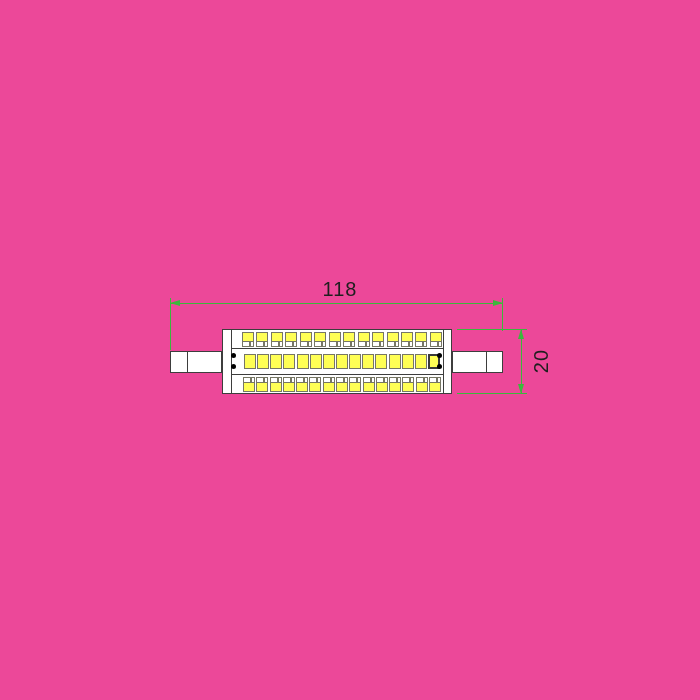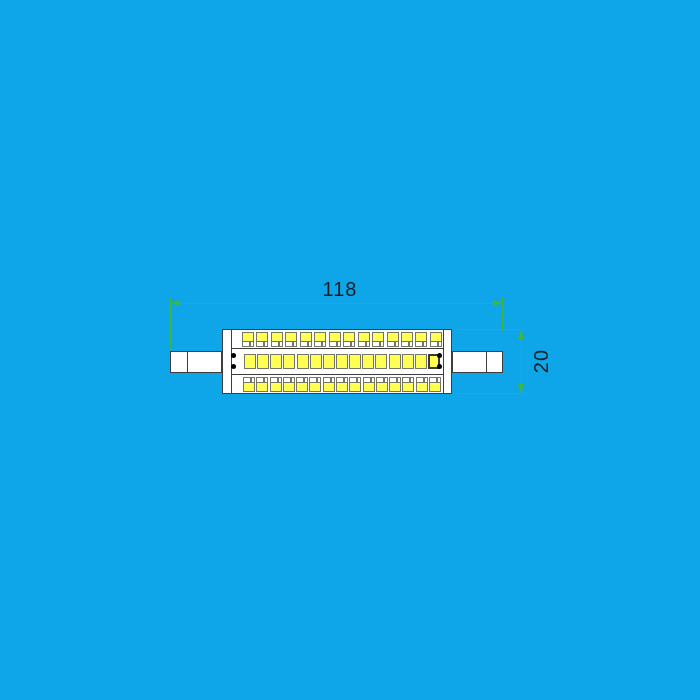--- a/index.html
+++ b/index.html
@@ -5,21 +5,21 @@
   html, body {
     margin: 0;
     padding: 0;
     background: #ffffff;
     font-family: "Liberation Sans", sans-serif;
   }
   .stage {
     position: relative;
     width: 700px;
     height: 700px;
-    background: #0ea5e9;
+    background: #ec4899;
     overflow: hidden;
   }
   .hline { position: absolute; height: 1px; }
   .vline { position: absolute; width: 1px; }
   .green { background: var(--dimension-line); }
   .dark  { background: var(--outline); }
 
   
   .dim-label {
     position: absolute;

